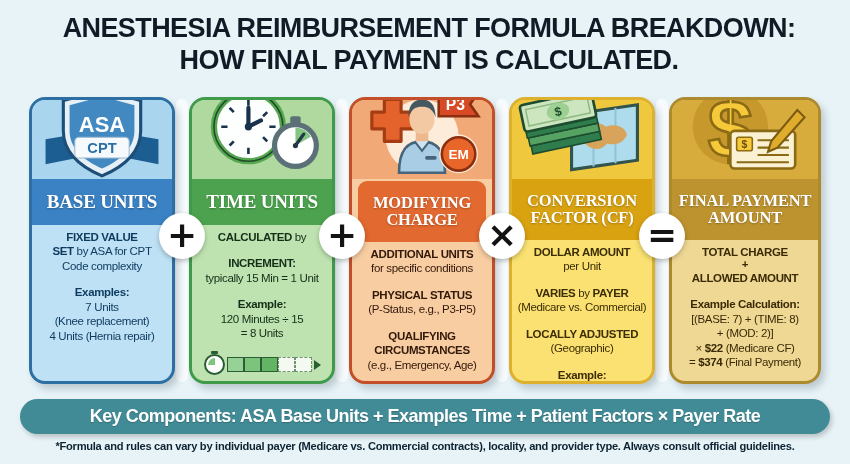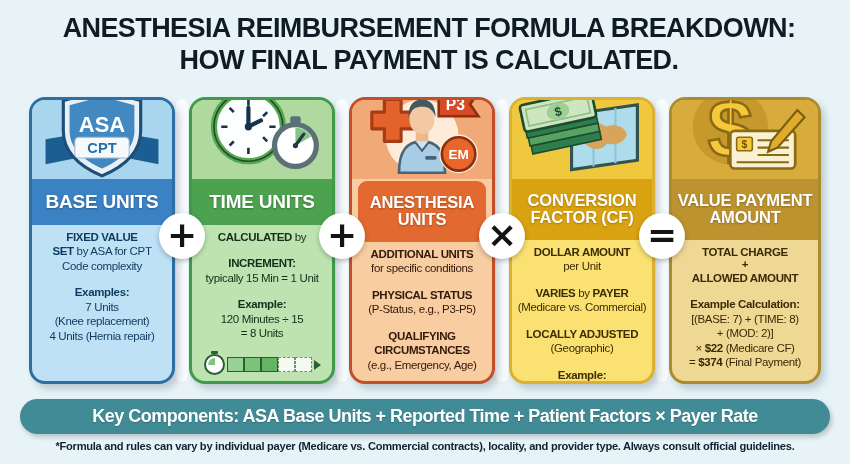--- a/index.html
+++ b/index.html
@@ -19,21 +19,21 @@
           border:3px solid var(--border); border-radius:16px; overflow:hidden;
           display:flex; flex-direction:column;
           box-shadow:4px 5px 7px rgba(35,60,75,.22); background:var(--body-bg); }
   .card.wide { width:152px; }
   .icon-area { height:79px; flex:none; background:var(--icon-bg);
                display:flex; align-items:flex-end; justify-content:center; }
   .icon-area svg { width:132px; height:92px; display:block; }
   .hdr { flex:none; min-height:42px; background:var(--header-bg);
          display:flex; align-items:center; justify-content:center;
          color:#ffffff; font-weight:800; text-align:center; line-height:1.05;
-         padding:13px 2px; text-shadow:0 1px 2px rgba(0,0,0,.28); letter-spacing:-0.2px; }
+         padding:13px 2px; text-shadow:0 1px 2px rgba(0,0,0,.28); letter-spacing:-0.2px;font-family:Liberation Serif, serif; }
   .hdr.h1 { font-size:19px; }
   .hdr.h2 { font-size:16.5px; }
   .hdr.inset { margin:2px 6px 0 6px; border-radius:9px; }
   .body { flex:1; display:flex; flex-direction:column; align-items:center;
           padding:5px 3px 4px 3px; text-align:center; color:var(--text);
           font-size:11.5px; line-height:1.26; letter-spacing:-0.35px; }
   .ln { width:100%; }
   .ln b, .b { font-weight:800; }
   .gap { margin-top:12px; }
 
@@ -169,21 +169,21 @@
           <path d="M47 29 C47 17 52 12 60 12 C68 12 73 17 73 29 C70 21 66 19 60 19 C54 19 50 21 47 29 Z" fill="#45585f"></path>
           <path d="M53 52 L60 61 L67 52" fill="#cfe3f0" stroke="#47657a" stroke-width="2"></path>
           <rect x="63" y="66" width="11" height="3.5" rx="1.5" fill="#47657a"></rect>
           <path d="M76 5 H114 L106 16.5 L114 28 H76 Z" fill="#d84a26" stroke="#8a2f10" stroke-width="2.5"></path>
           <text x="92" y="22" font-size="15" fill="#ffffff" text-anchor="middle">P3</text>
           <circle cx="95" cy="64" r="18.5" fill="#fdecd9"></circle>
           <circle cx="95" cy="64" r="16" fill="#e8662a" stroke="#8a2f10" stroke-width="2.5"></circle>
           <text x="95" y="69" font-size="13" fill="#ffffff" text-anchor="middle">EM</text>
         </svg>
       </div>
-      <div class="hdr h2 inset">ANESTHESIA UNITS</div>
+      <div class="hdr h2 inset">MODIFYING CHARGE</div>
       <div class="body">
         <div class="ln b">ADDITIONAL UNITS</div>
         <div class="ln">for specific conditions</div>
         <div class="ln b gap">PHYSICAL STATUS</div>
         <div class="ln">(P-Status, e.g., P3-P5)</div>
         <div class="ln b gap">QUALIFYING</div>
         <div class="ln b">CIRCUMSTANCES</div>
         <div class="ln">(e.g., Emergency, Age)</div>
         <div class="ln b gap">Example:</div>
         <div class="ln">+2 Units for P3</div>
@@ -232,38 +232,38 @@
           <text x="59.5" y="58" font-size="10" fill="#6b4f0e" text-anchor="middle">$</text>
           <g stroke="#8a6a14" stroke-width="2">
             <line x1="72" y1="51" x2="102" y2="51"></line>
               <line x1="72" y1="58" x2="102" y2="58"></line>
             <line x1="72" y1="65" x2="102" y2="65"></line>
               <line x1="52" y1="72" x2="102" y2="72"></line>
           </g>
           <path d="M110 22 L117 29 L91 58 L82 62 L85 52 Z" fill="#e0ac2c" stroke="#7c5c10" stroke-width="2"></path>
         </svg>
       </div>
-      <div class="hdr h2">VALUE PAYMENT AMOUNT</div>
+      <div class="hdr h2">FINAL PAYMENT AMOUNT</div>
       <div class="body">
         <div class="ln b">TOTAL CHARGE</div>
         <div class="ln b" style="line-height:1">+</div>
         <div class="ln b">ALLOWED AMOUNT</div>
         <div class="ln b gap">Example Calculation:</div>
         <div class="ln">[(BASE: 7) + (TIME: 8)</div>
         <div class="ln">+ (MOD: 2)]</div>
         <div class="ln"><span>× </span><b>$22</b><span> (Medicare CF)</span></div>
         <div class="ln"><span>= </span><b>$374</b><span> (Final Payment)</span></div>
       </div>
     </div>
 
     <div class="op" style="left:159px">+</div>
     <div class="op" style="left:319px">+</div>
     <div class="op" style="left:479px">×</div>
     <div class="op" style="left:639px">=</div>
   </div>
 
   <div class="keybar">
-    <span>Key Components: ASA Base Units + Reported Time + Patient Factors × Payer Rate</span>
+    <span>Key Components: ASA Base Units + Examples Time + Patient Factors × Payer Rate</span>
   </div>
 
   <div class="footnote">*Formula and rules can vary by individual payer (Medicare vs. Commercial contracts), locality, and provider type. Always consult official guidelines.</div>
 
 </div>
 
 </body></html>

